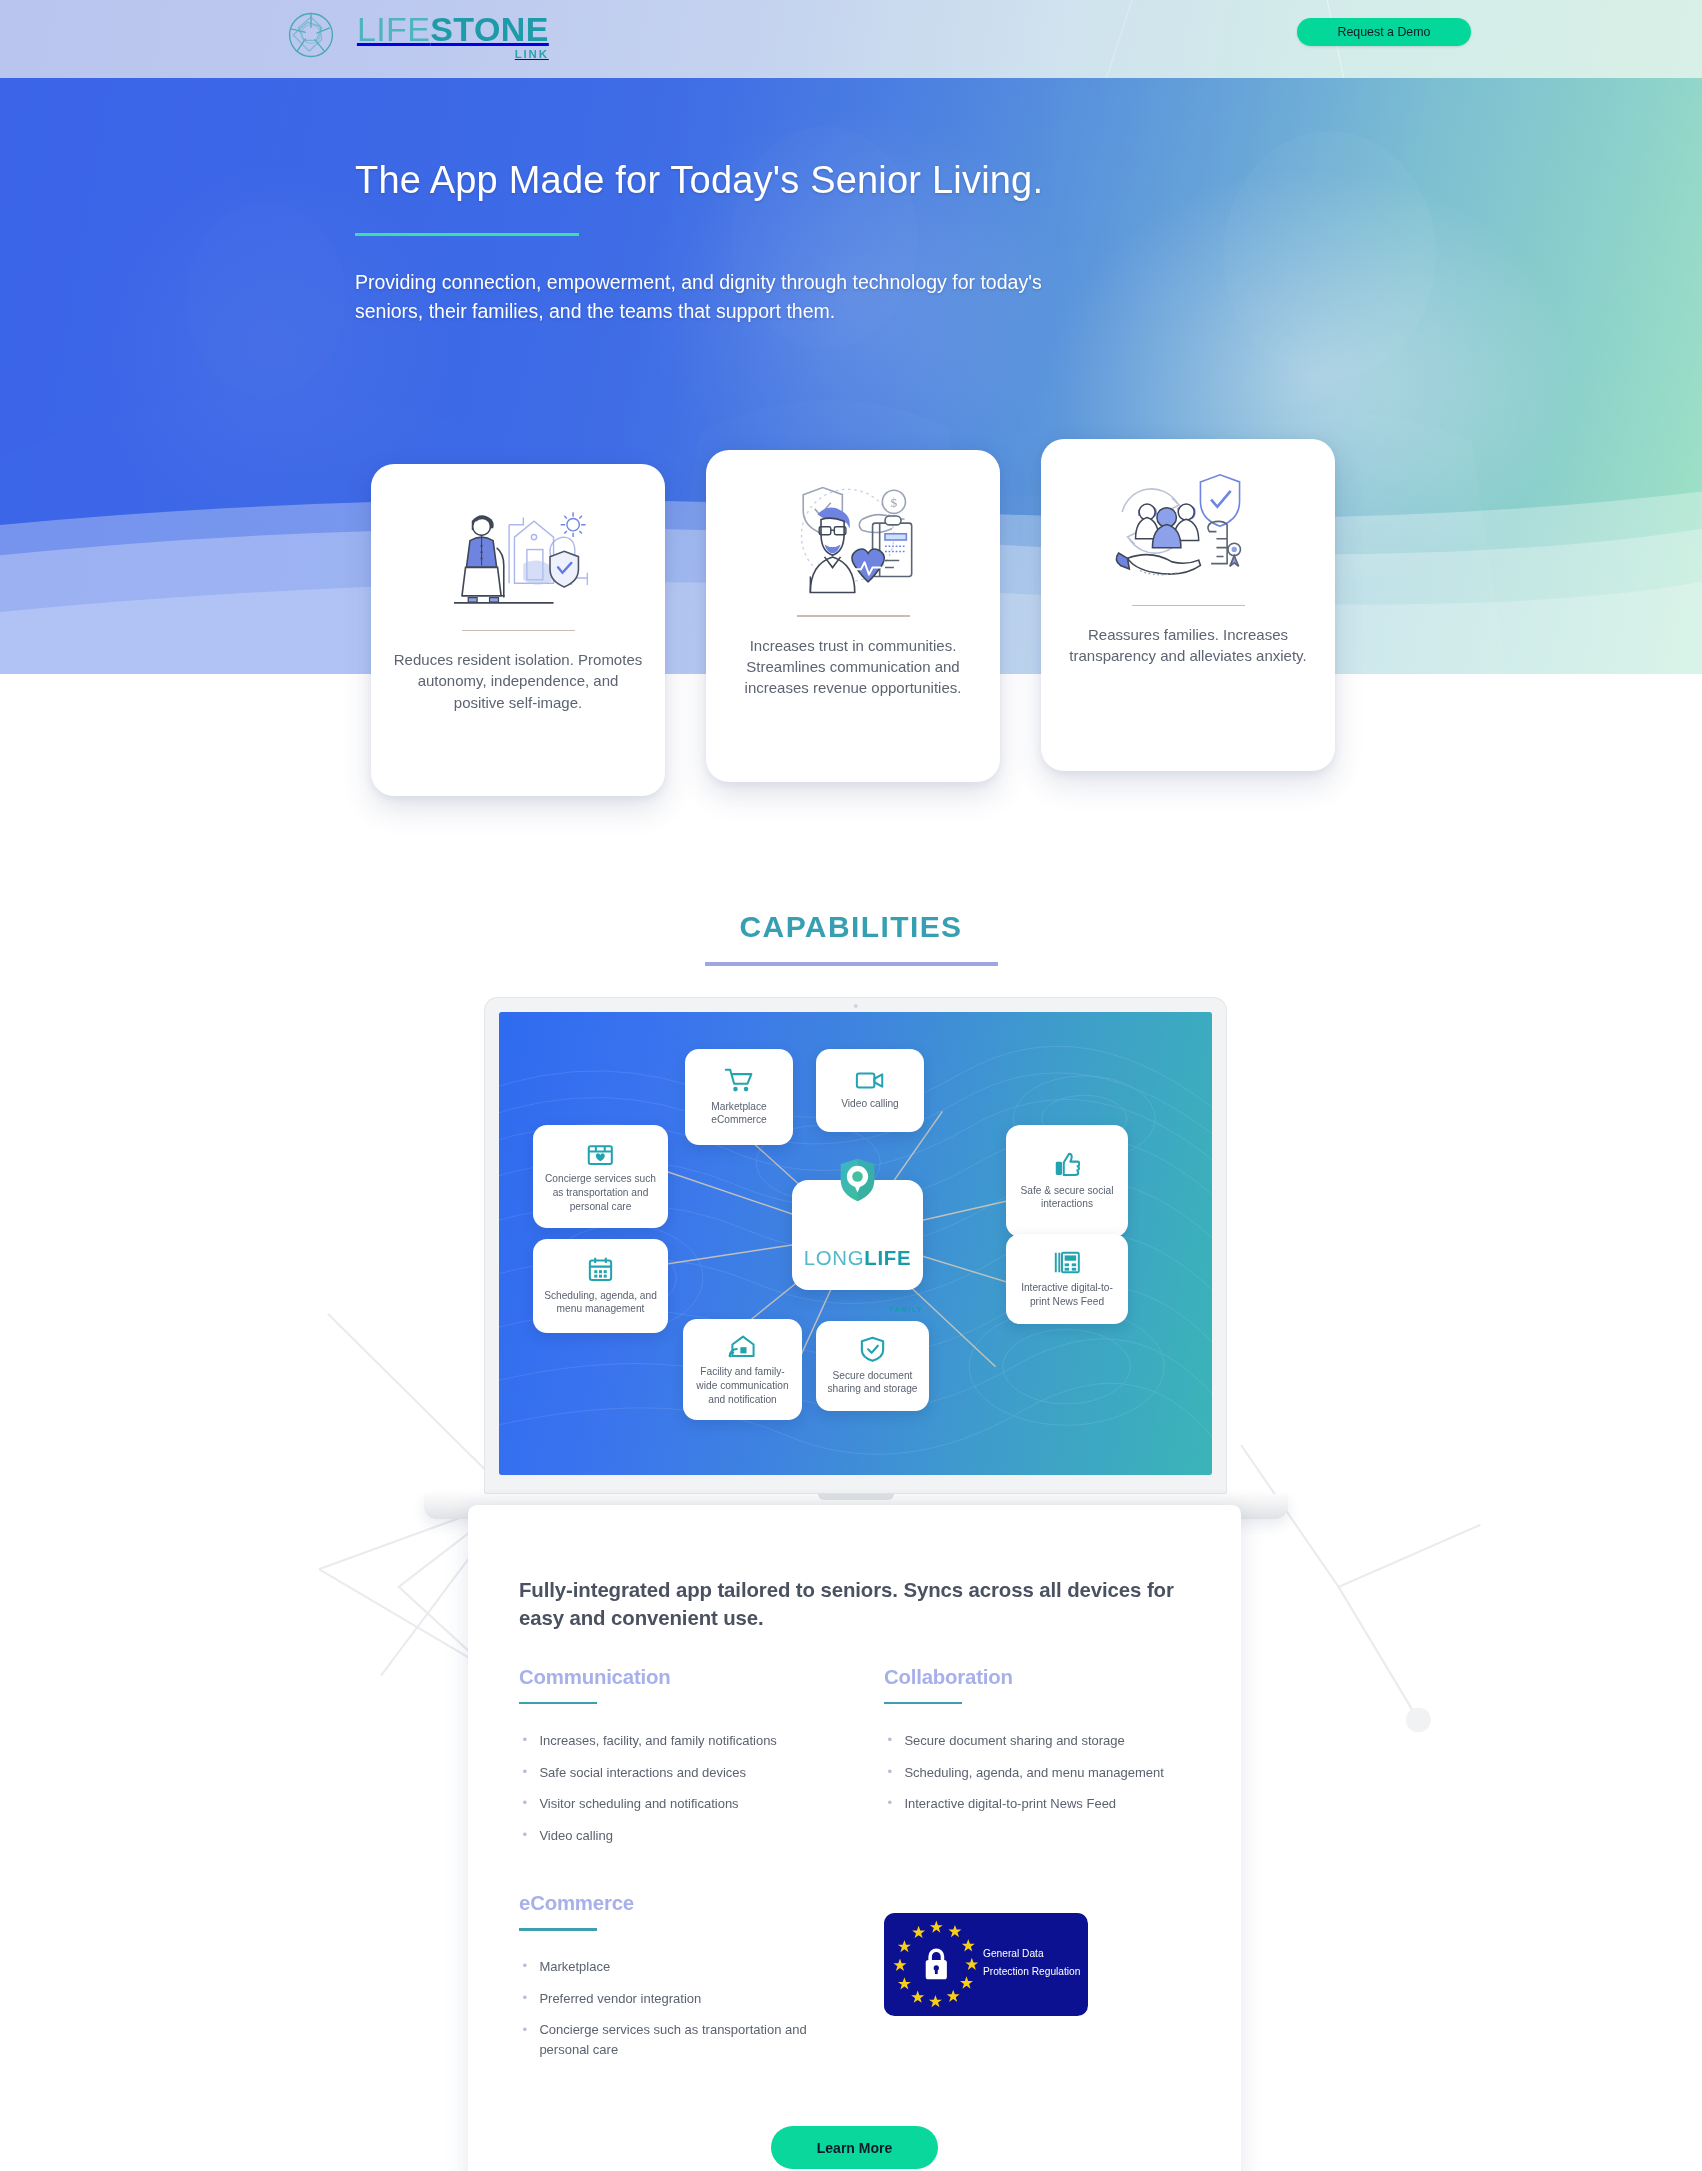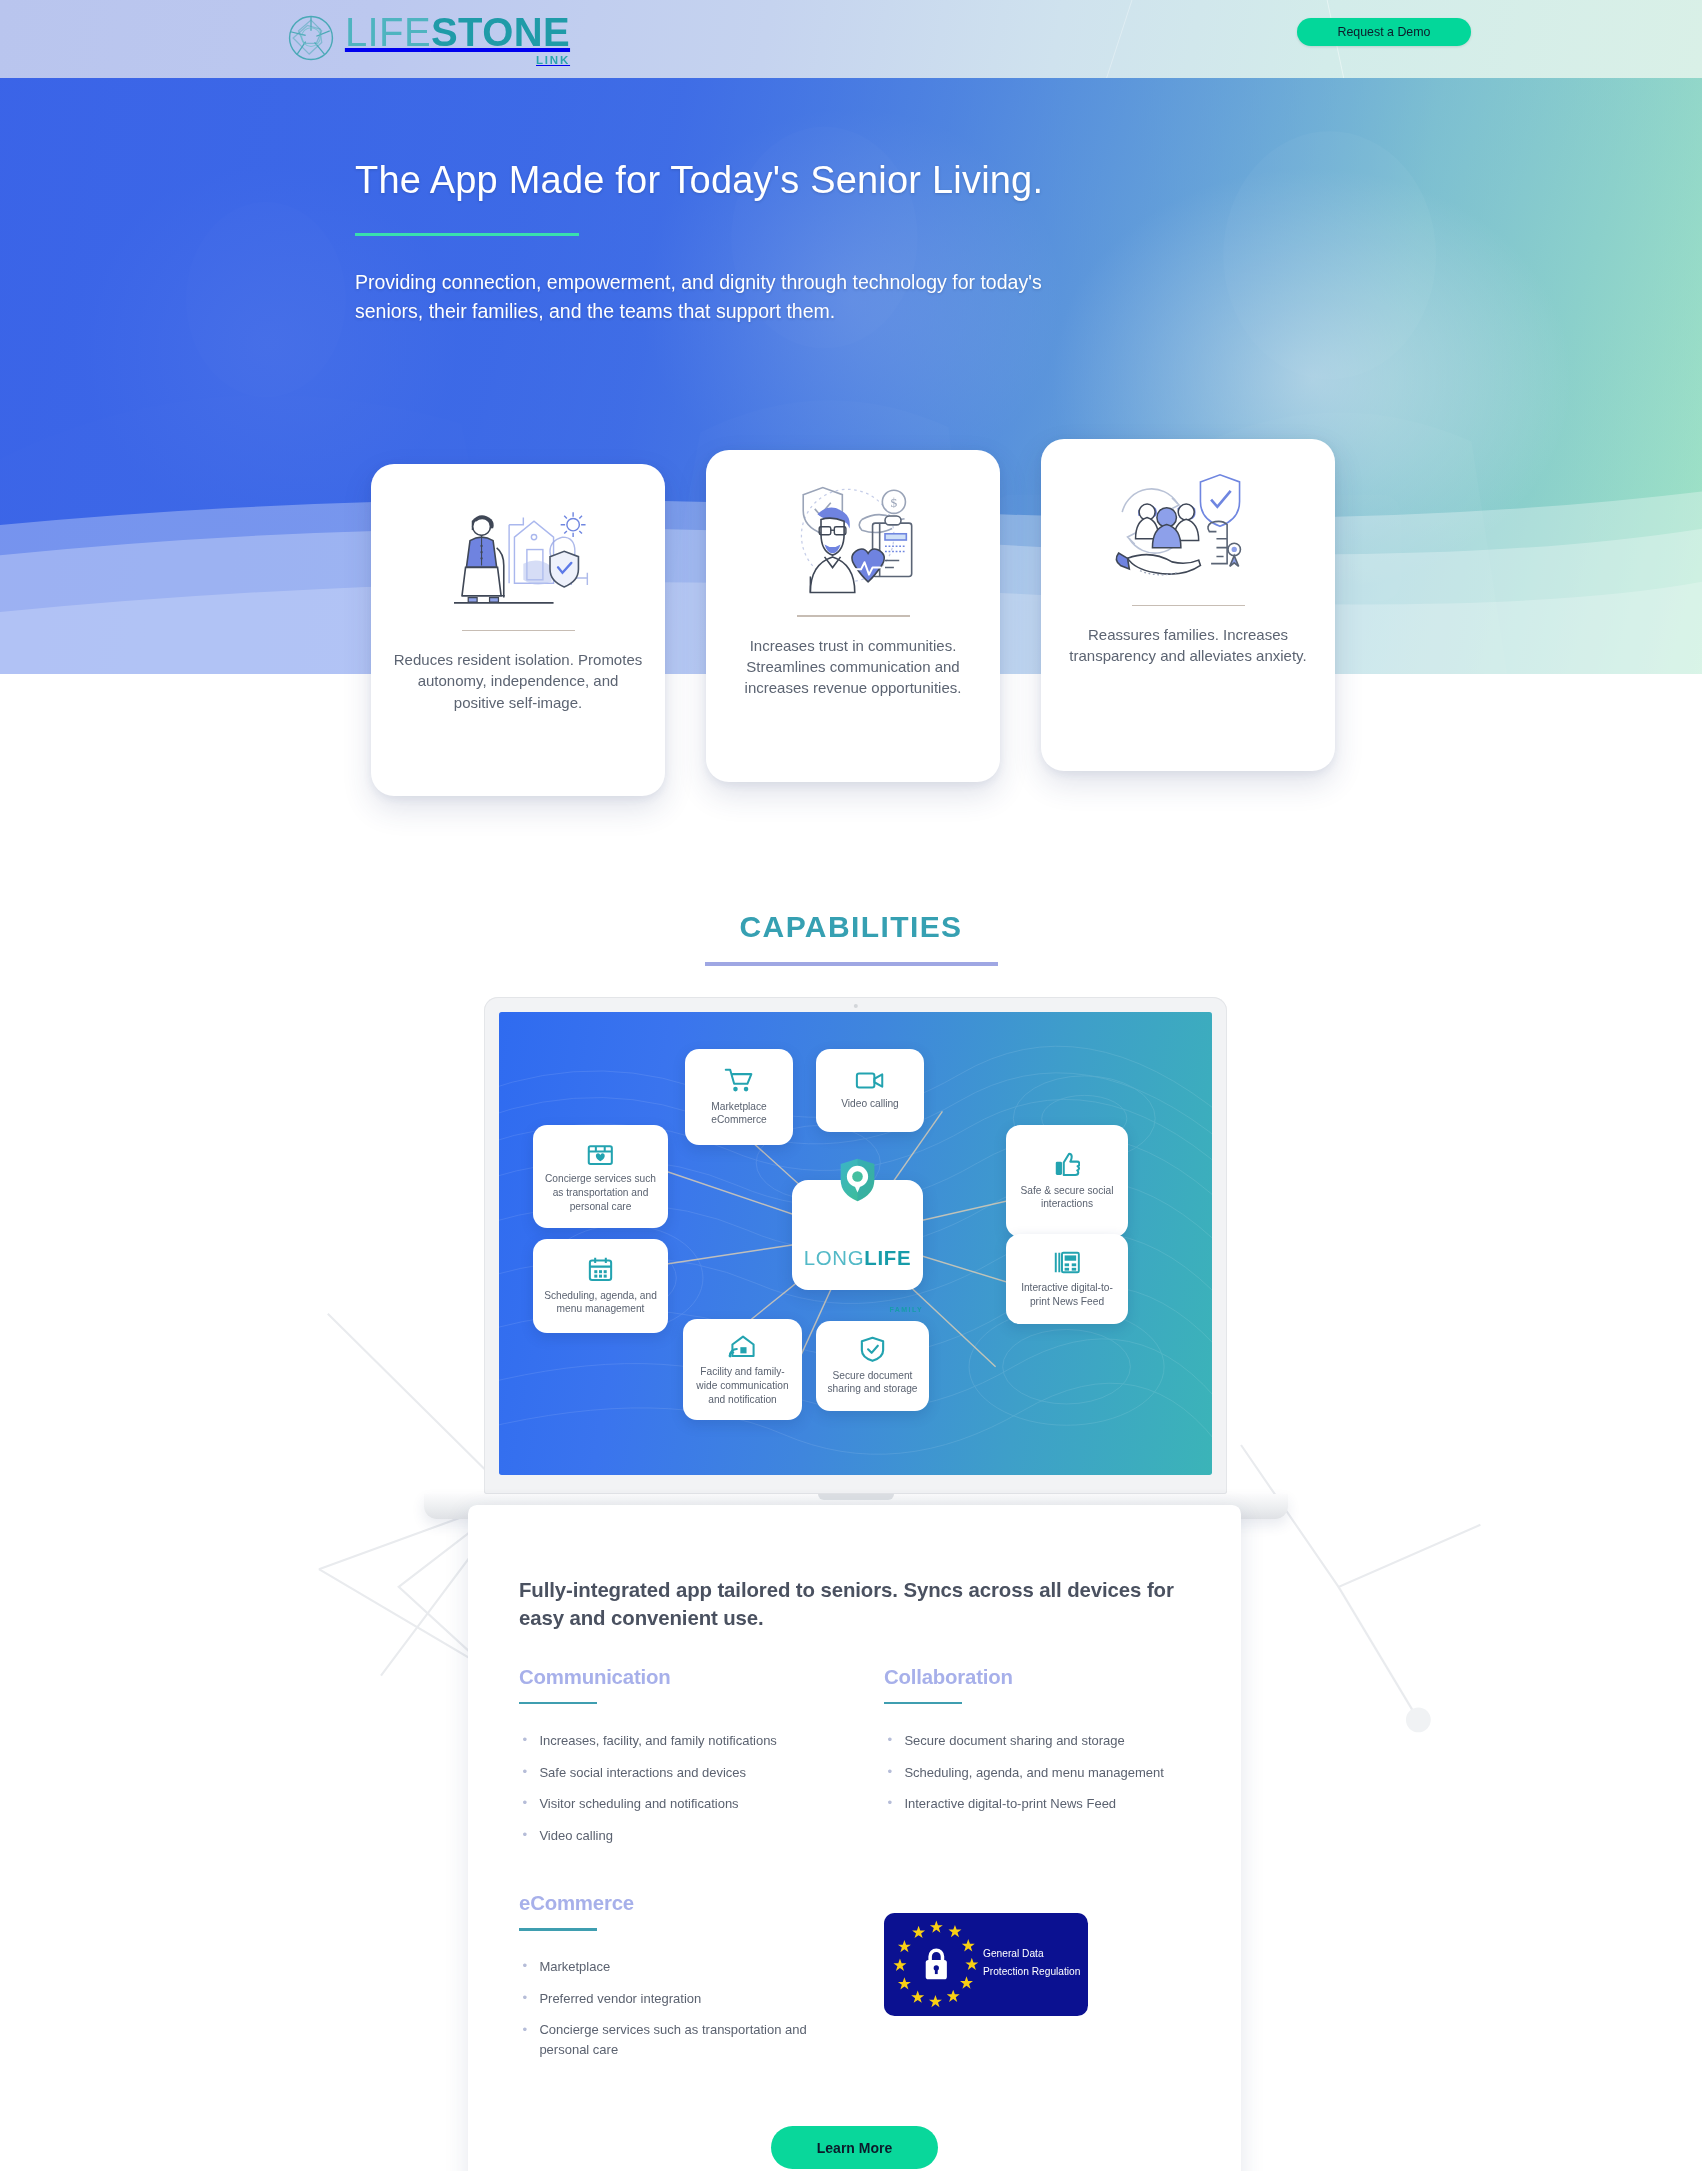--- a/index.html
+++ b/index.html
@@ -24,21 +24,21 @@
     opacity:.6;
   }
   .topbar-swish2{
     position:absolute; right:222px; top:-35px; width:142px; height:177px;
     border-left: 1.8px solid rgba(255,255,255,.45);
     transform: skewX(12deg);
   }
   .logo { position:absolute; left:286px; top:8.9px; display:flex; align-items:center; gap:8.9px; }
   .logo-mark { width:50px; height:50px; }
   .logo-text { display:flex; flex-direction:column; line-height:1; padding-top:3.5px;}
-  .logo-words { font-size:40px; letter-spacing:0.4px; }
+  .logo-words { font-size:34px; letter-spacing:0.4px;margin-left:12px; }
   .logo-life { color:#4fb4c0; font-weight:300; }
   .logo-stone { color:#1f9ba8; font-weight:700; }
   .logo-link { align-self:flex-end; font-size:11.5px; font-weight:700; color:#2aa3ae; letter-spacing:1.8px; margin-top:2.7px; }
 
   .demo-btn {
     position:absolute; right:231px; top:17.7px;
     width:174px; height:28px; border-radius:16px;
     background:#03d79a; border:none; cursor:pointer;
     color:#0d1b2a; font-size:12.4px; font-family:"Liberation Sans",sans-serif;
     display:flex; align-items:center; justify-content:center;

